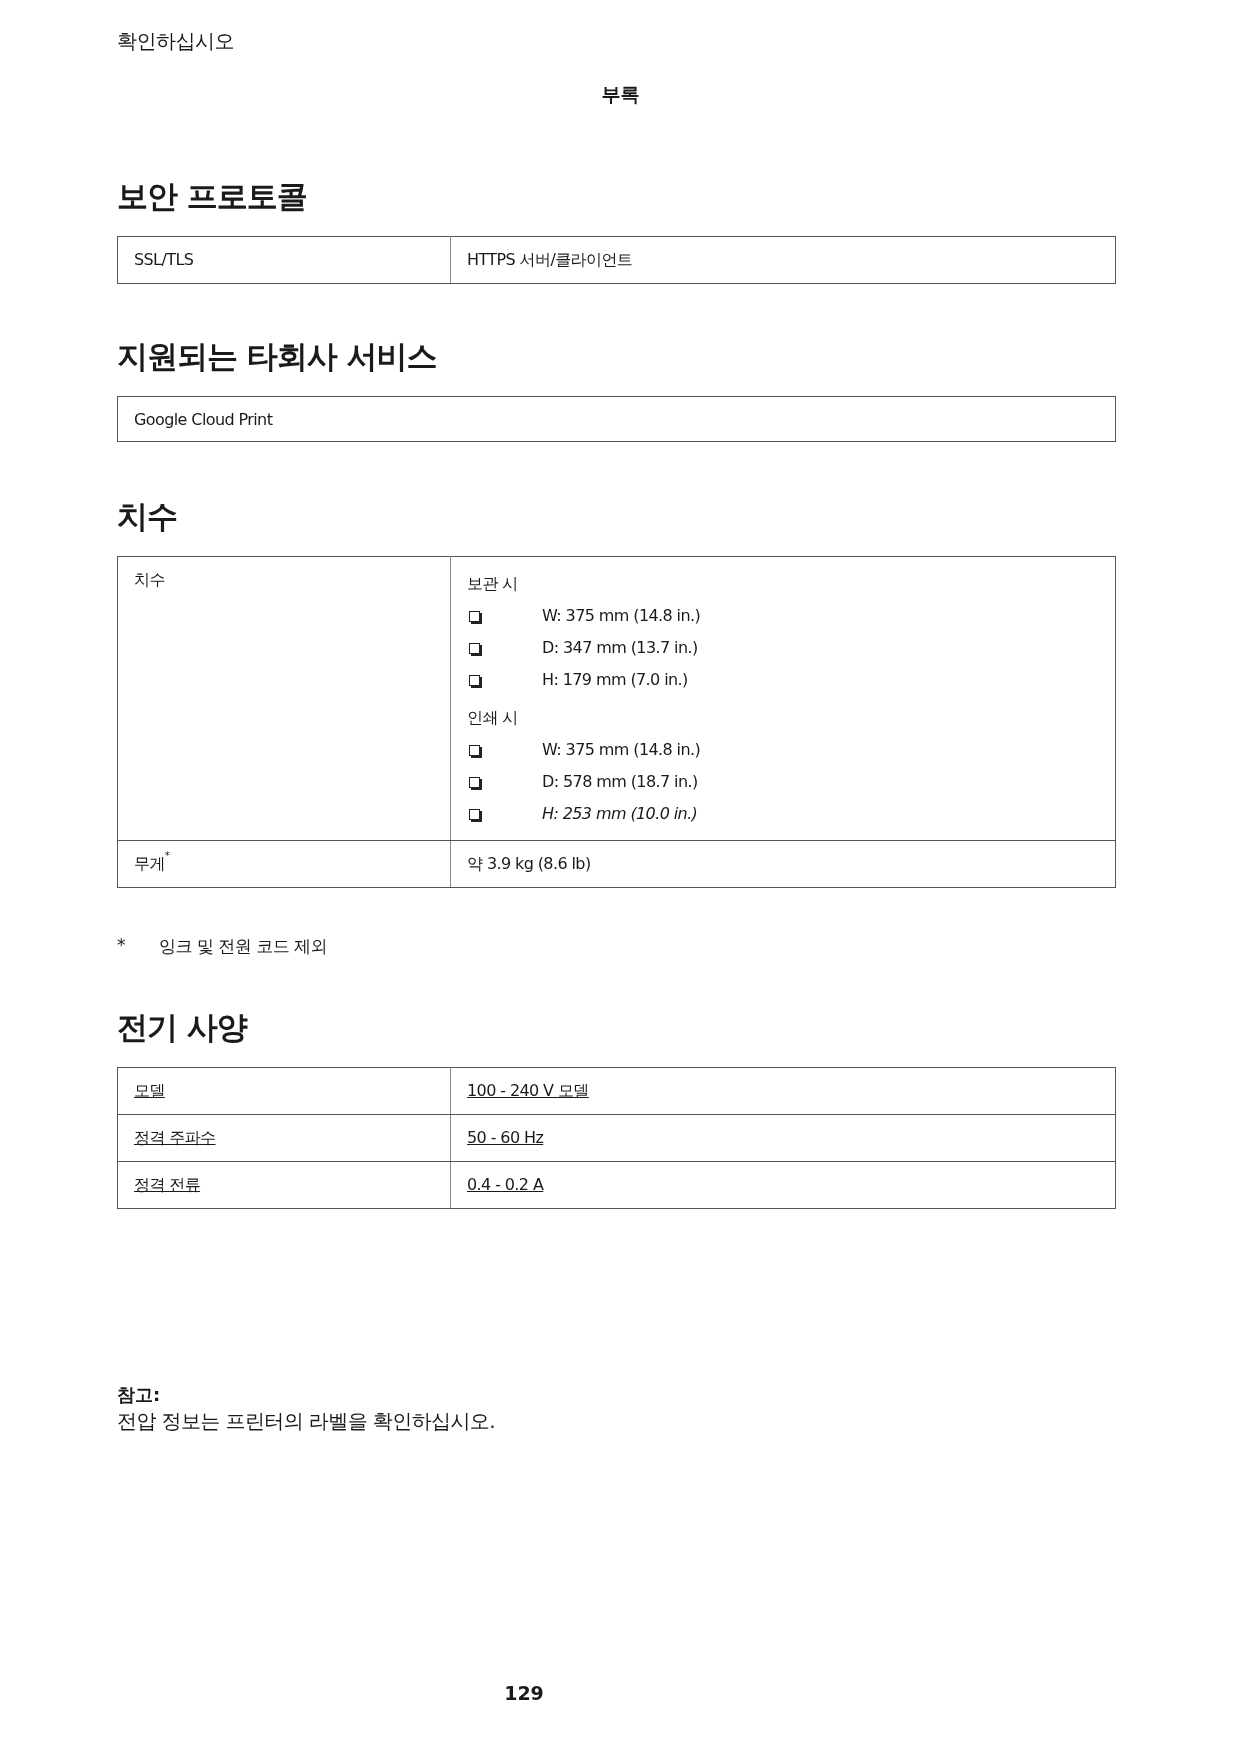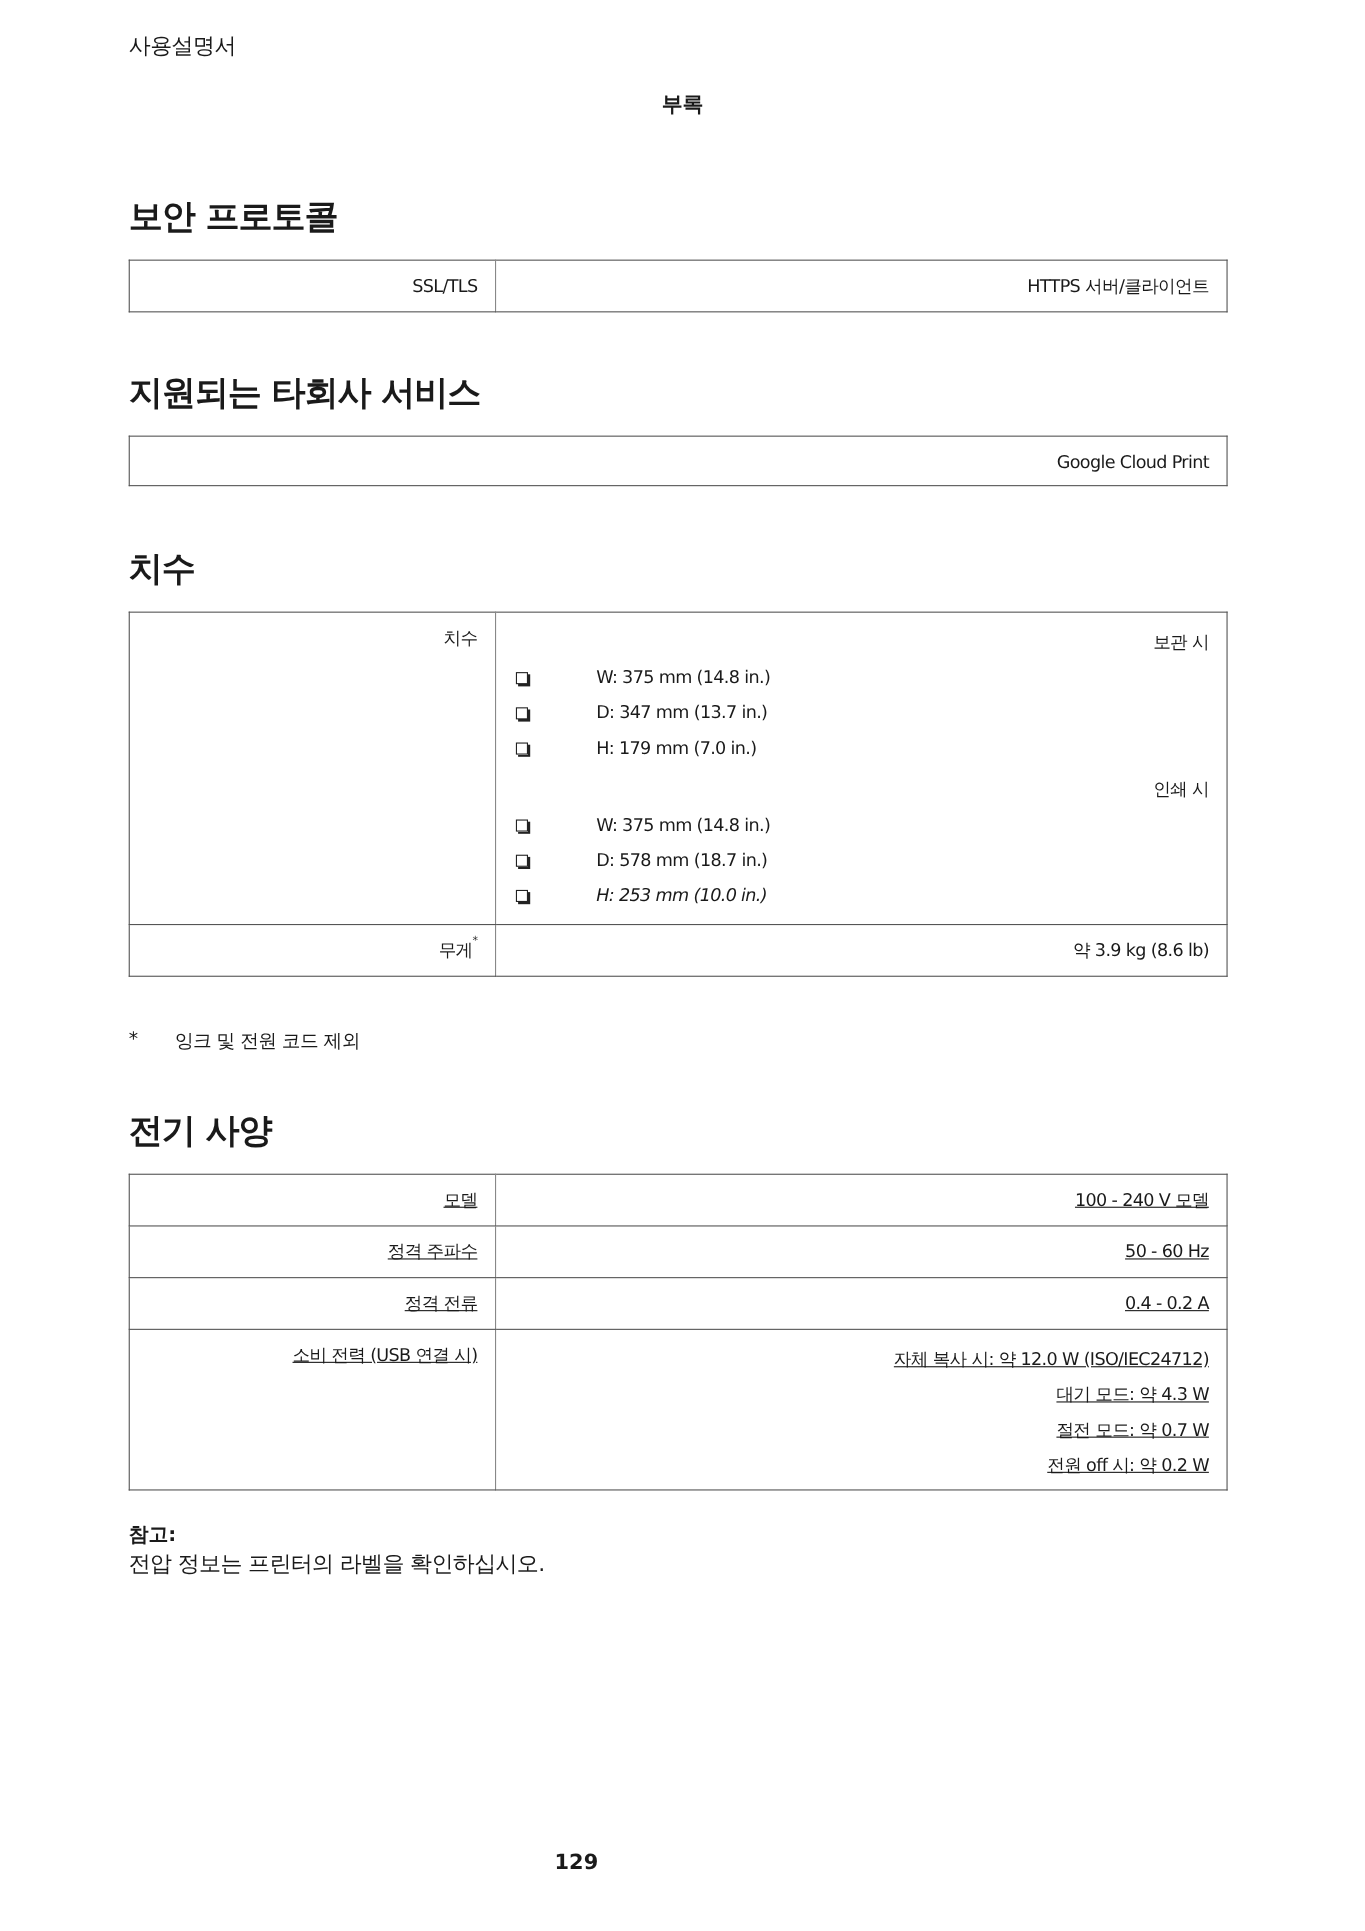--- a/index.html
+++ b/index.html
@@ -9,21 +9,21 @@
   }
   .running-head { position: absolute; left: 117px; top: 28px; font-size: 20px; letter-spacing: -0.5px; }
   .chapter { position: absolute; left: 0; width: 1241px; top: 82px; text-align: center; font-size: 19px; font-weight: bold; padding-left: 0; }
   .chapter span { position: relative; left: 0; }
   .section-title { position: absolute; left: 117px; font-size: 31px; font-weight: bold; letter-spacing: -1px; margin: 0; }
   table.spec {
     position: absolute; left: 117px; width: 999px; border-collapse: collapse;
     font-size: 16px; letter-spacing: -0.6px;
   }
   table.spec td {
-    border: 1.5px solid #555; vertical-align: top; padding: 13px 16px 12px 16px; text-align: right;
+    border: 1.5px solid #555; vertical-align: top; padding: 13px 16px 12px 16px;
   }
   table.spec tr { border-top: 1.5px solid #333; }
   table.spec td.key { width: 300px; border-right: 1.5px solid #888; }
   table.spec td.val { padding-left: 16px; }
   .sub { margin: 4px 0 12px 0; line-height: 20px; }
   .sub:last-child { margin-bottom: 0; }
   .bullet { display: flex; align-items: center; margin: 0 0 12px 0; line-height: 20px; gap: 48px; }
   .bullet .box {
     display: inline-block; width: 9px; height: 9px; border: 1px solid #222;
     box-shadow: 2px 2px 0 #222; margin-right: 14px; margin-left: 2px;
@@ -31,21 +31,21 @@
   .sup { font-size: 10px; vertical-align: top; position: relative; top: -4px; }
   .footnote { position: absolute; left: 117px; top: 935px; font-size: 17px; display: flex; letter-spacing: -0.5px; }
   .footnote .mark { width: 42px; }
   .note-title { position: absolute; left: 117px; top: 1383px; font-size: 18px; font-weight: bold; }
   .note-body { position: absolute; left: 117px; top: 1408px; font-size: 20px; letter-spacing: -0.6px; }
   .page-num { position: absolute; left: 0; width: 1048px; top: 1682px; text-align: center; font-size: 19px; font-weight: bold; }
 </style>
 </head>
 <body>
 
-<div class="running-head">사용설명서</div>
+<div class="running-head">확인하십시오</div>
 <div class="chapter"><span>부록</span></div>
 
 <h2 class="section-title" style="top:176px;">보안 프로토콜</h2>
 <table class="spec" style="top:236px;">
   <tbody>
       <tr>
     <td class="key">SSL/TLS</td>
     <td class="val">HTTPS 서버/클라이언트</td>
   </tr>
 </tbody>
@@ -113,28 +113,19 @@
     <td class="val">100 - 240 V 모델</td>
   </tr>
   <tr>
     <td class="key">정격 주파수</td>
     <td class="val">50 - 60 Hz</td>
   </tr>
   <tr>
     <td class="key">정격 전류</td>
     <td class="val">0.4 - 0.2 A</td>
   </tr>
-  <tr>
-    <td class="key">소비 전력 (USB 연결 시)</td>
-    <td class="val">
-      <div class="sub">자체 복사 시: 약 12.0 W (ISO/IEC24712)</div>
-      <div class="sub">대기 모드: 약 4.3 W</div>
-      <div class="sub">절전 모드: 약 0.7 W</div>
-      <div class="sub">전원 off 시: 약 0.2 W</div>
-    </td>
-  </tr>
 </tbody>
   </table>
 
 <div class="note-title">참고:</div>
 <div class="note-body">전압 정보는 프린터의 라벨을 확인하십시오.</div>
 
 <div class="page-num">129</div>
 
 </body></html>

